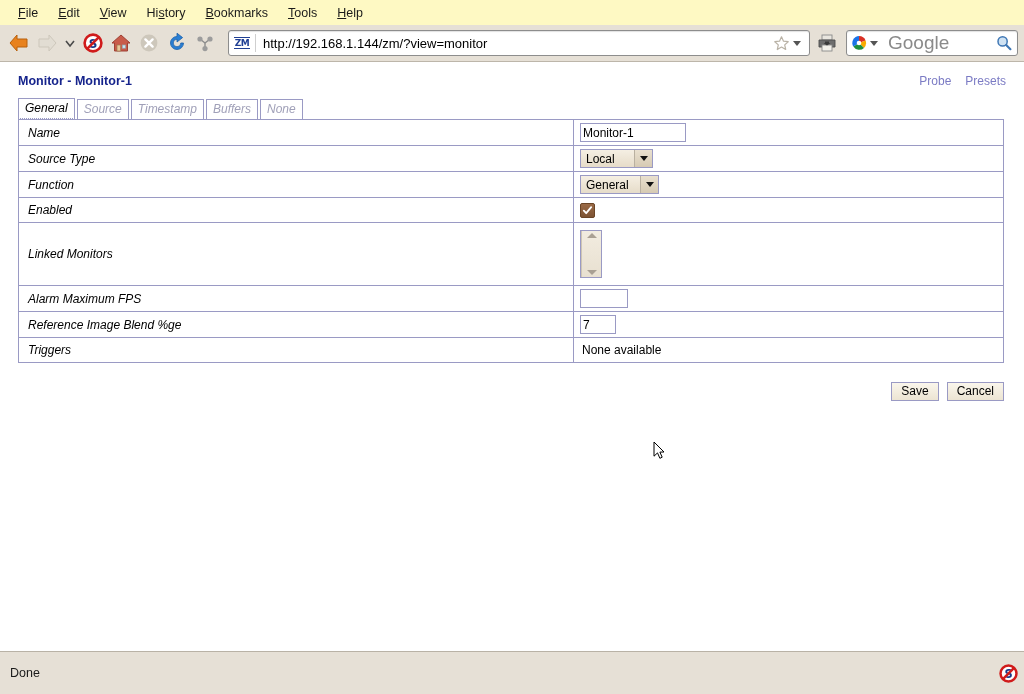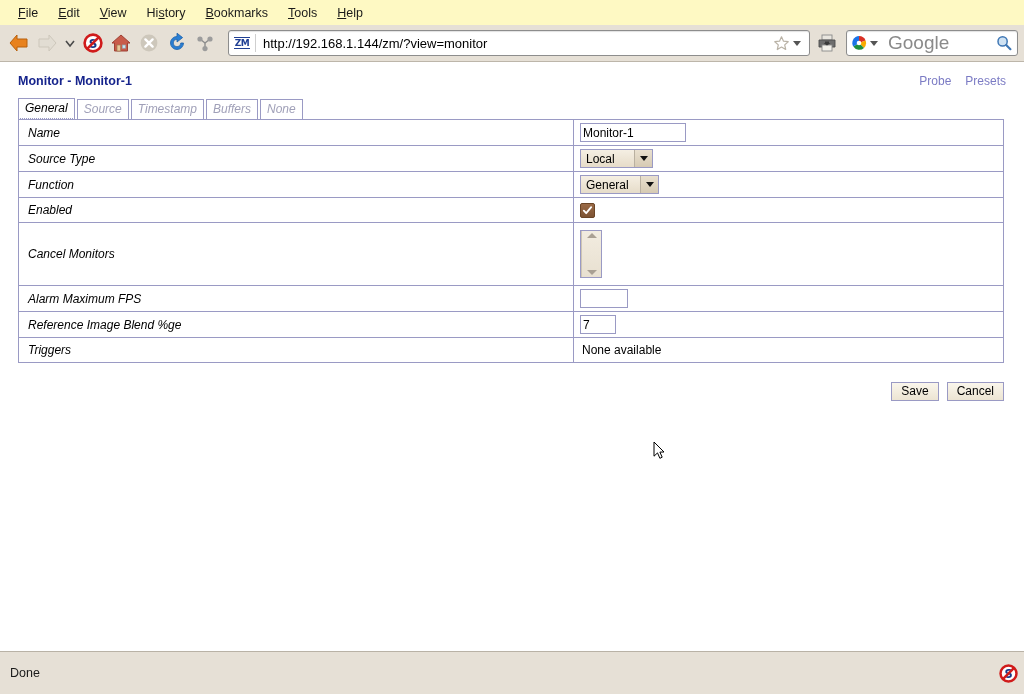--- a/index.html
+++ b/index.html
@@ -588,21 +588,21 @@
           <td class="val">
             <span class="chk">
               <svg width="11" height="11" viewBox="0 0 11 11">
                 <path d="M1.8 5.6 L4.2 8.2 L9.2 2.2" fill="none" stroke="#ffffff" stroke-width="1.8" stroke-linecap="round" stroke-linejoin="round"></path>
               </svg>
             </span>
           </td>
         </tr>
 
         <tr class="tall">
-          <td class="lbl">Cancel Monitors</td>
+          <td class="lbl">Linked Monitors</td>
           <td class="val">
             <span class="listbox">
               <span class="lb-scroll">
                 <span class="lb-arrow up"></span>
                 <span class="lb-arrow down"></span>
               </span>
             </span>
           </td>
         </tr>
 

